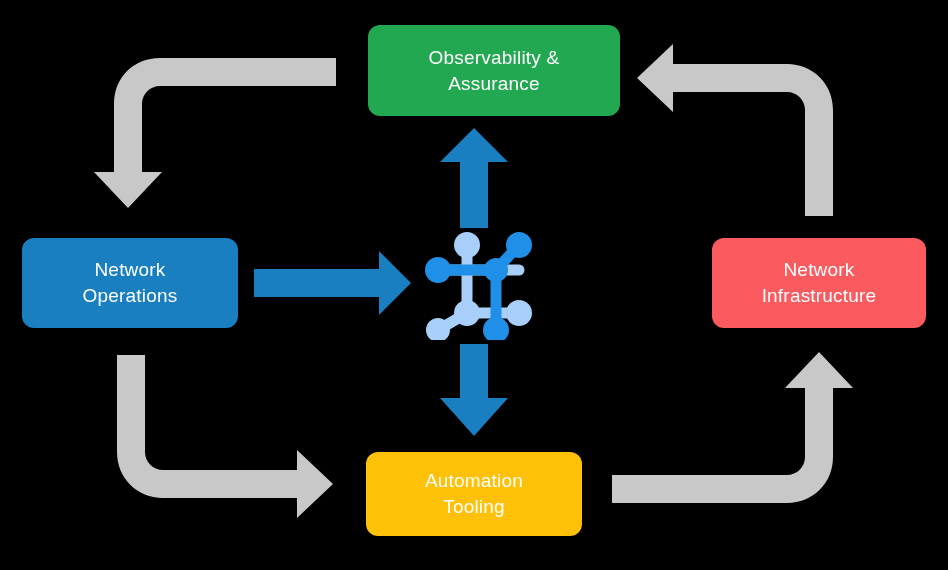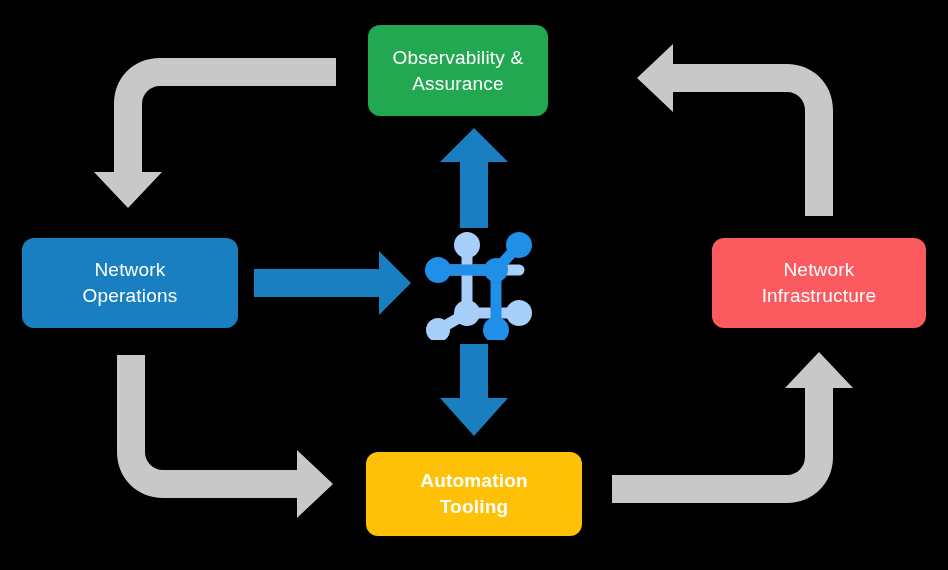--- a/index.html
+++ b/index.html
@@ -29,21 +29,21 @@
     font-size: 19px;
     line-height: 1.35;
     font-weight: 400;
     letter-spacing: 0.2px;
     box-sizing: border-box;
     padding: 4px 10px;
     white-space: pre-line;
     user-select: none;
   }
   #box-observability {
-    left: 368px;  top: 25px;  width: 180px; height: 91px;
+    left: 368px;  top: 25px;  width: 252px; height: 91px;
   }
   #box-operations {
     left: 22px;   top: 238px; width: 216px; height: 90px;
   }
   #box-infrastructure {
     left: 712px;  top: 238px; width: 214px; height: 90px;
   }
   #box-automation {
     left: 366px;  top: 452px; width: 216px; height: 84px;
   }
@@ -170,16 +170,16 @@
 
   <div class="node-box" id="box-observability" style="background: rgb(34, 168, 80); color: rgb(255, 255, 255);">Observability &amp;
 Assurance</div>
 
   <div class="node-box" id="box-operations" style="background: rgb(26, 127, 193); color: rgb(255, 255, 255);">Network
 Operations</div>
 
   <div class="node-box" id="box-infrastructure" style="background: rgb(251, 90, 95); color: rgb(255, 255, 255);">Network
 Infrastructure</div>
 
-  <div class="node-box" id="box-automation" style="background: rgb(255, 193, 7); color: rgb(255, 255, 255); font-weight: bold;">Automation
+  <div class="node-box" id="box-automation" style="background: rgb(255, 193, 7); color: rgb(255, 255, 255);">Automation
 Tooling</div>
 
 </div>
 
 </body></html>

